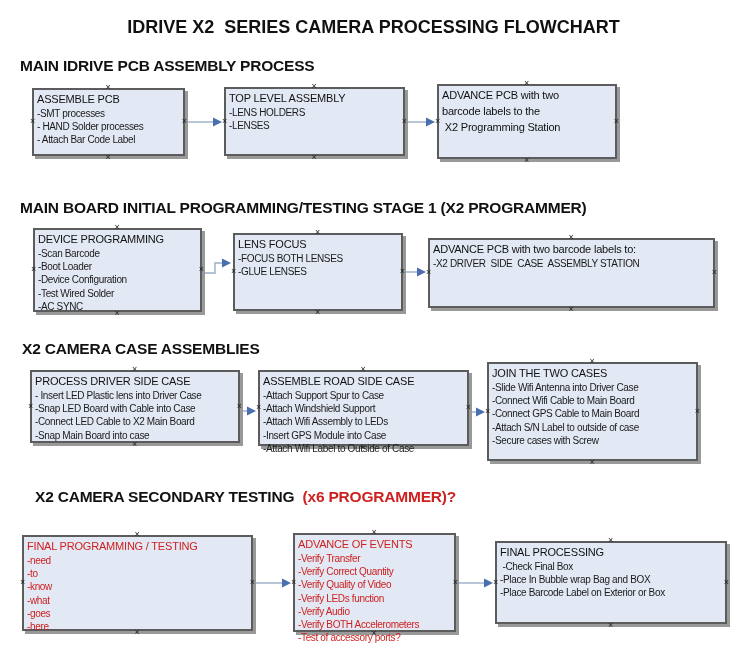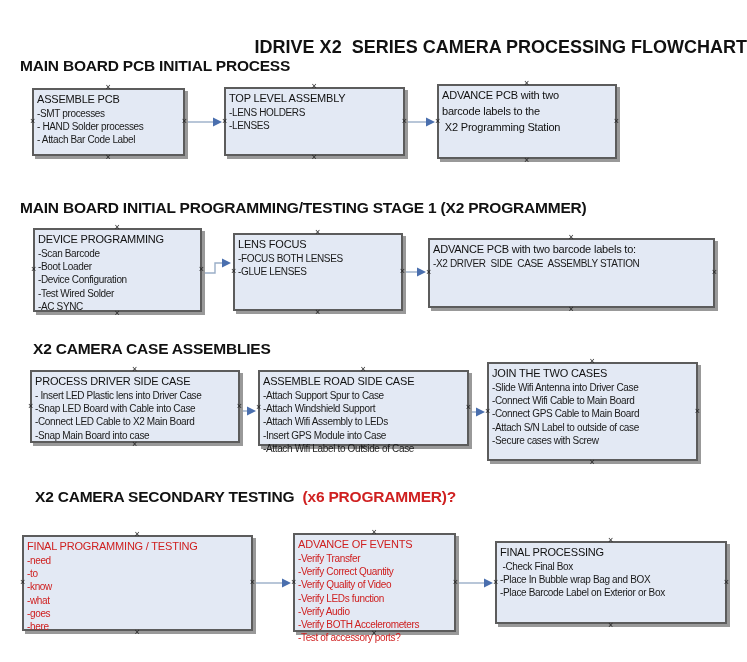--- a/index.html
+++ b/index.html
@@ -1,22 +1,22 @@
 <!DOCTYPE html>
 <html style="--box-fill: #e3e9f4; --box-border: #5c5c5c; --box-shadow: #999999; --red: #cf2020;"><head>
 <meta charset="utf-8">
 <style>
   html,body{margin:0;padding:0;background:#fff;}
   #canvas{
     position:relative;width:747px;height:662px;background:#ffffff;
     font-family:"Liberation Sans",sans-serif;overflow:hidden;
   }
   .page-title{
-    position:absolute;top:17px;left:0;width:747px;text-align:right;
-    font-size:18px;font-weight:bold;color:#111;white-space:pre;letter-spacing:0;margin-top:20px;
+    position:absolute;top:17px;left:0;width:747px;text-align:center;
+    font-size:18px;font-weight:bold;color:#111;white-space:pre;letter-spacing:0;
   }
   .section-heading{
     position:absolute;font-size:15.5px;font-weight:bold;color:#111;
     white-space:pre;letter-spacing:-0.2px;
   }
   .heading-red{color:var(--red);}
   .box{
     position:absolute;box-sizing:border-box;
     background:var(--box-fill);
     border:2px solid var(--box-border);
@@ -58,21 +58,21 @@
       <path d="M426 272 L417 267.5 L417 276.5 Z" fill="#4a6fae"></path>
       <polyline points="242,411 247,411" fill="none" stroke="#9aaec8" stroke-width="1.4"></polyline>
       <path d="M256 411 L247 406.5 L247 415.5 Z" fill="#4a6fae"></path>
       <polyline points="471,412 476,412" fill="none" stroke="#9aaec8" stroke-width="1.4"></polyline>
       <path d="M485 412 L476 407.5 L476 416.5 Z" fill="#4a6fae"></path>
       <polyline points="255,583 282,583" fill="none" stroke="#9aaec8" stroke-width="1.4"></polyline>
       <path d="M291 583 L282 578.5 L282 587.5 Z" fill="#4a6fae"></path>
       <polyline points="458,583 484,583" fill="none" stroke="#9aaec8" stroke-width="1.4"></polyline>
       <path d="M493 583 L484 578.5 L484 587.5 Z" fill="#4a6fae"></path>
     </svg>
-<div class="section-heading" style="left: 20px; top: 57px;"><span>MAIN BOARD PCB INITIAL PROCESS</span></div>
+<div class="section-heading" style="left: 20px; top: 57px;"><span>MAIN IDRIVE PCB ASSEMBLY PROCESS</span></div>
     <div class="box" style="left: 32px; top: 88px; width: 153px; height: 68px;">
       <div class="box-title">ASSEMBLE PCB</div>
       <div class="box-item">-SMT processes</div>
       <div class="box-item">- HAND Solder processes</div>
       <div class="box-item">- Attach Bar Code Label</div>
       <span class="anchor t">×</span>
       <span class="anchor b">×</span>
       <span class="anchor l">×</span>
       <span class="anchor r">×</span>
     </div>
@@ -117,21 +117,21 @@
       <span class="anchor r">×</span>
     </div>
     <div class="box" style="left: 428px; top: 238px; width: 287px; height: 70px;">
       <div class="box-title">ADVANCE PCB with two barcode labels to:</div>
       <div class="box-item">-X2 DRIVER  SIDE  CASE  ASSEMBLY STATION</div>
       <span class="anchor t">×</span>
       <span class="anchor b">×</span>
       <span class="anchor l">×</span>
       <span class="anchor r">×</span>
     </div>
-    <div class="section-heading" style="left: 33px; top: 340px;"><span>X2 CAMERA CASE ASSEMBLIES</span></div>
+    <div class="section-heading" style="left: 22px; top: 340px;"><span>X2 CAMERA CASE ASSEMBLIES</span></div>
     <div class="box" style="left: 30px; top: 370px; width: 210px; height: 73px;">
       <div class="box-title">PROCESS DRIVER SIDE CASE</div>
       <div class="box-item">- Insert LED Plastic lens into Driver Case</div>
       <div class="box-item">-Snap LED Board with Cable into Case</div>
       <div class="box-item">-Connect LED Cable to X2 Main Board</div>
       <div class="box-item">-Snap Main Board into case</div>
       <span class="anchor t">×</span>
       <span class="anchor b">×</span>
       <span class="anchor l">×</span>
       <span class="anchor r">×</span>

